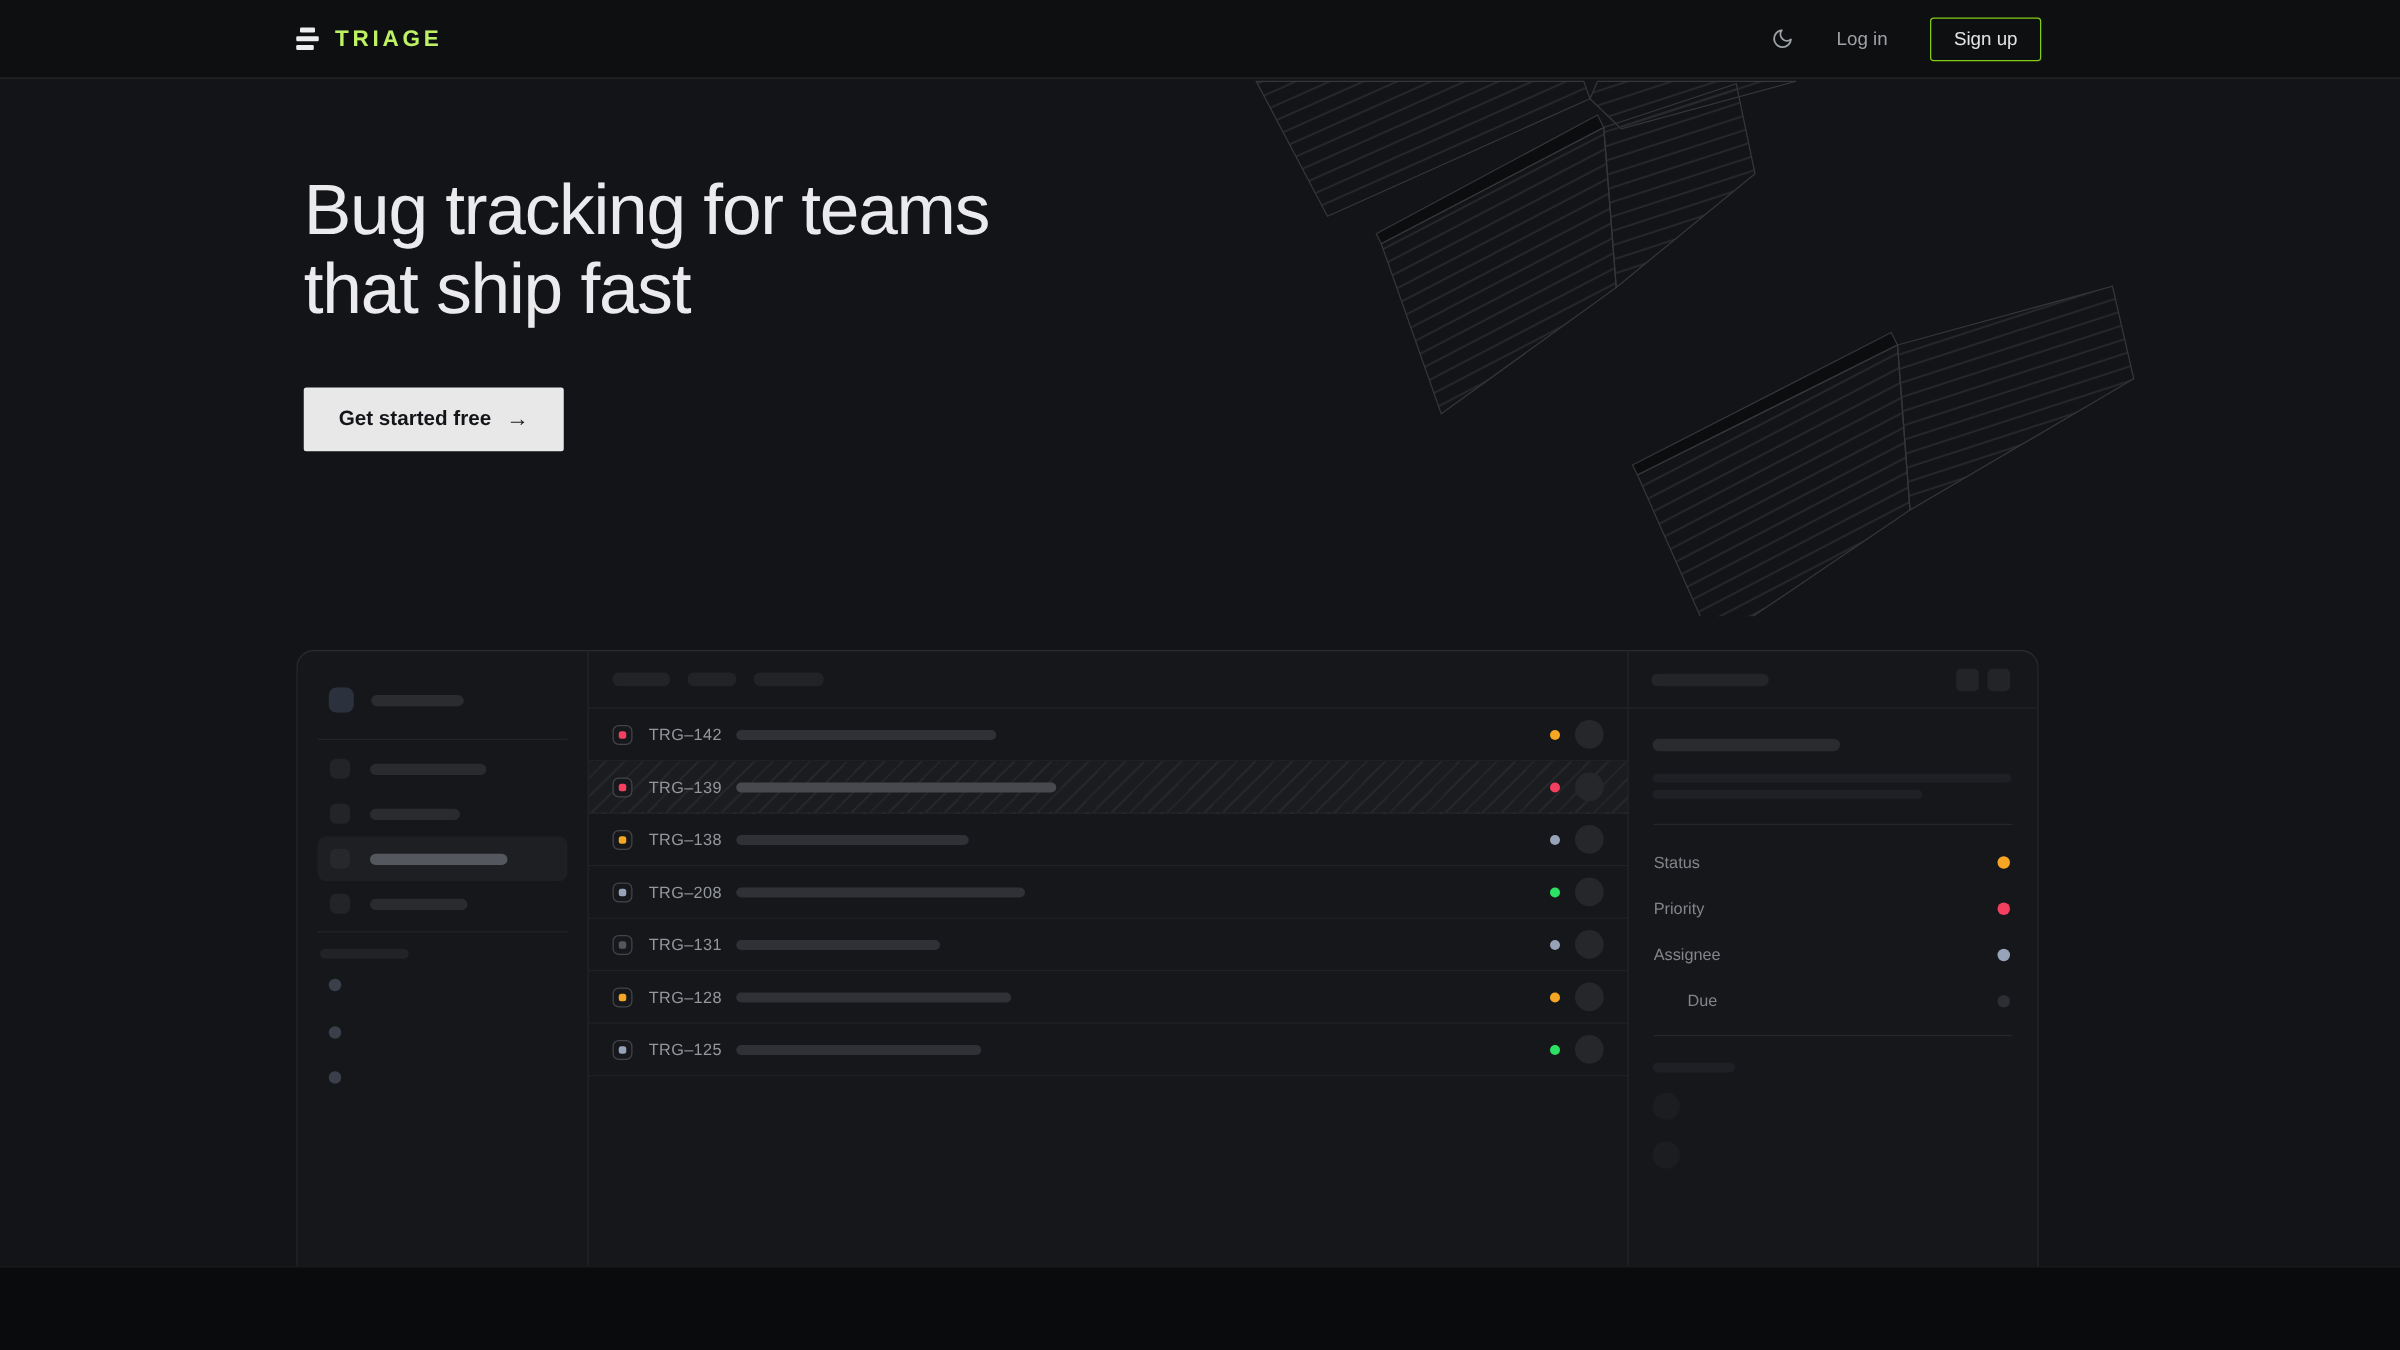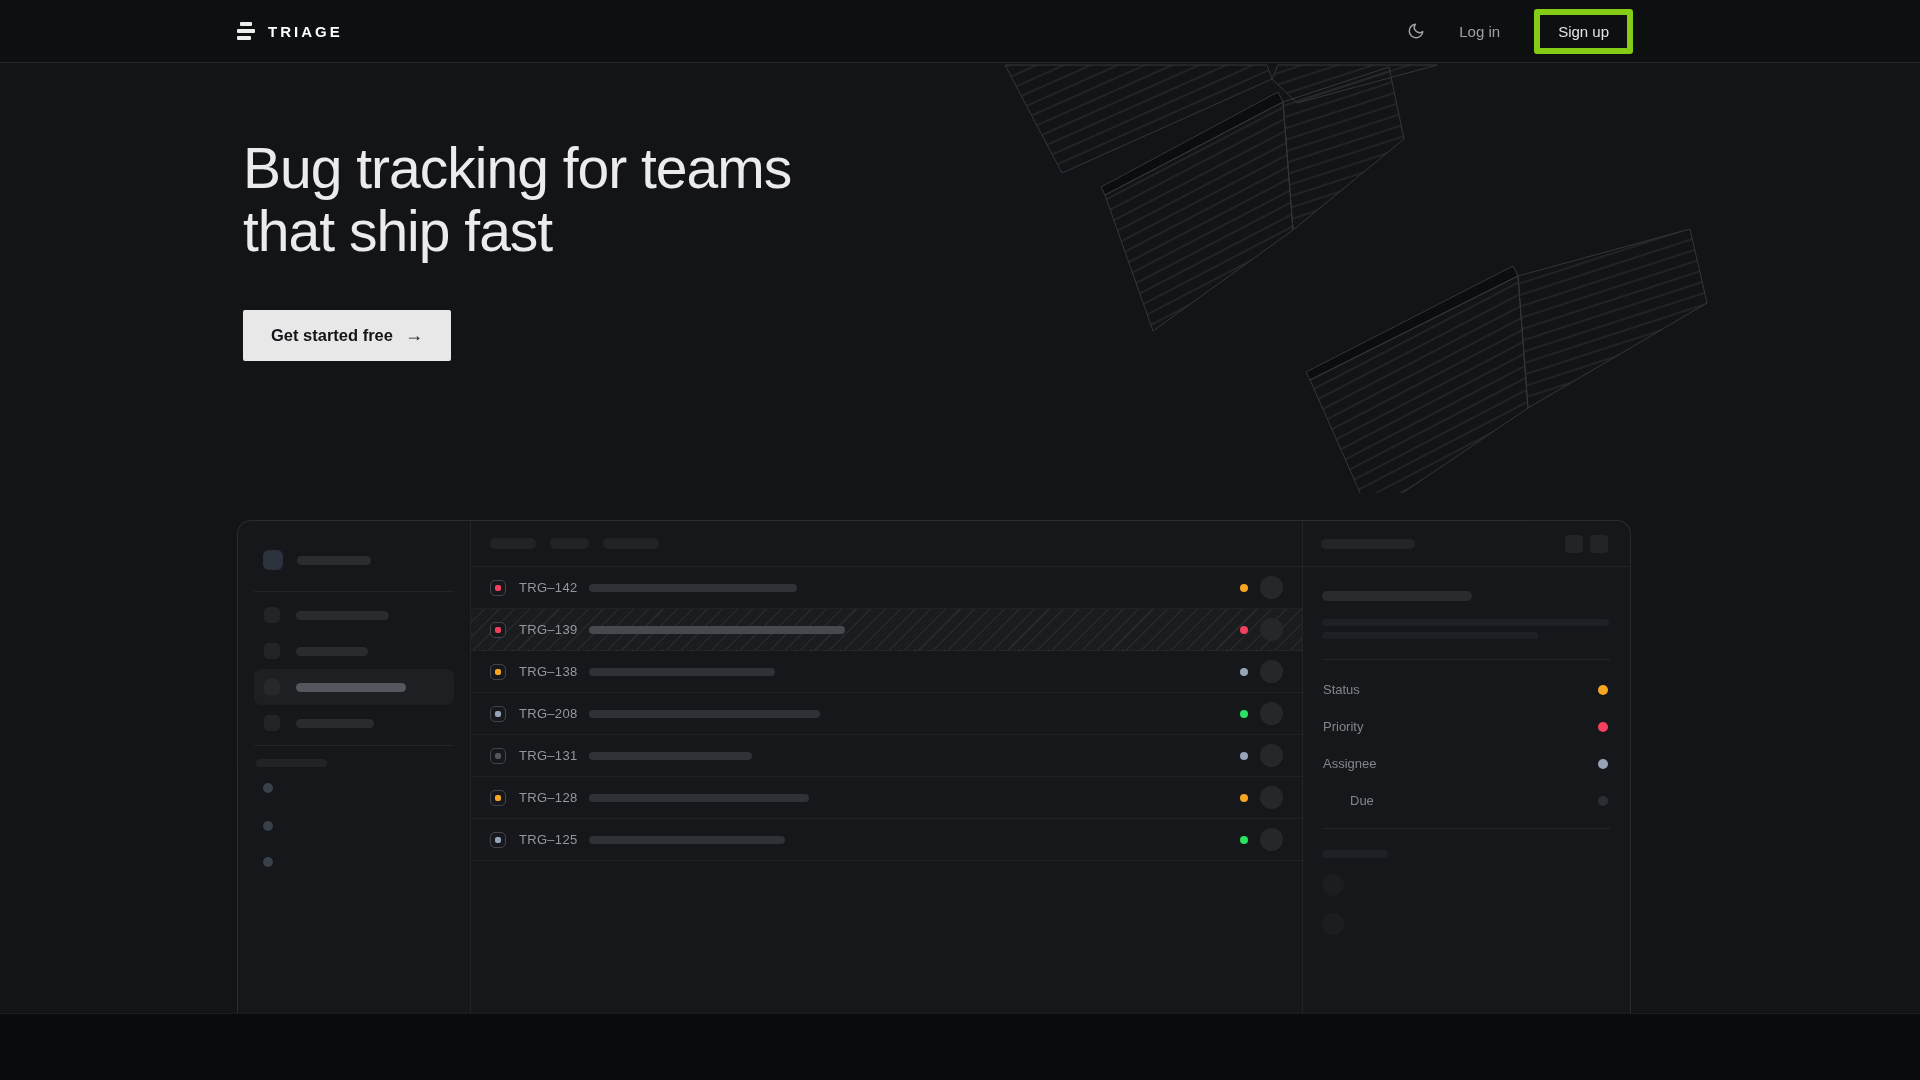--- a/index.html
+++ b/index.html
@@ -16,27 +16,27 @@
     background:#0e0f11; border-bottom:1px solid rgba(255,255,255,0.10);
     display:flex; align-items:center; justify-content:space-between;
     padding:0 287px 0 237px;
   }
   .brand { display:flex; align-items:center; gap:13px; cursor:pointer; }
   .brand-icon { display:flex; flex-direction:column; gap:3px; width:18px; }
   .brand-icon i { display:block; height:4px; border-radius:1px; background:#eceded; }
   .brand-icon i:nth-child(1){ width:12px; margin-left:3px; }
   .brand-icon i:nth-child(2){ width:18px; }
   .brand-icon i:nth-child(3){ width:14px; }
-  .brand-name { font-size:15px; font-weight:700; letter-spacing:3px; color:#ffffff; }
+  .brand-name { font-size:18px; font-weight:700; letter-spacing:3px; color:#bef264; }
   .nav-right { display:flex; align-items:center; gap:34px; }
   .icon-btn { background:none; border:none; cursor:pointer; display:flex; align-items:center; }
   .nav-link { font-size:15px; color:#9ea1a6; text-decoration:none; cursor:pointer; }
   .btn-outline {
     background:transparent; color:#e3e4e6; font-size:15px; font-family:inherit;
-    border:6px solid #84cc16; border-radius:3px; padding:8px 18px; cursor:pointer;
+    border:1px solid #84cc16; border-radius:3px; padding:8px 18px; cursor:pointer;
   }
 
   
   .bg-art { position:absolute; left:985px; top:63px; width:770px; height:430px; z-index:1; pointer-events:none; }
 
   
   .hero { position:absolute; left:243px; top:0; z-index:10;margin-top:37px; }
   .hero-title {
     margin-top:100px; font-size:57px; line-height:63px; font-weight:500;
     letter-spacing:-1px; color:#ebebed;

